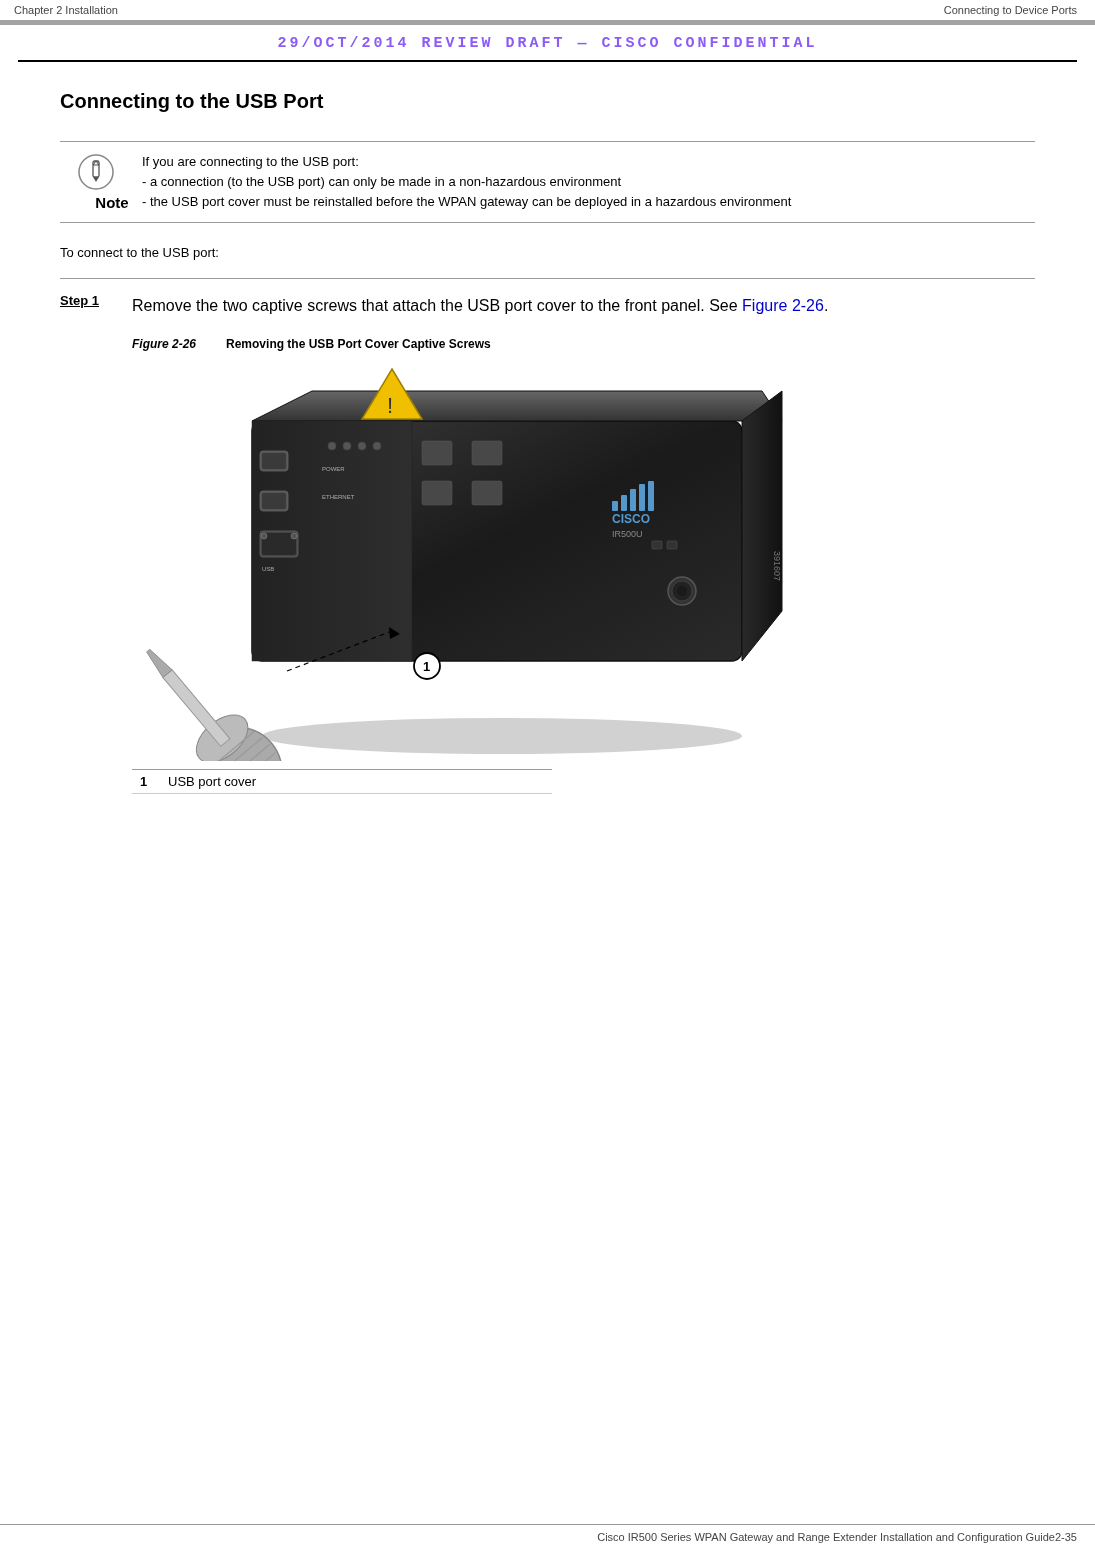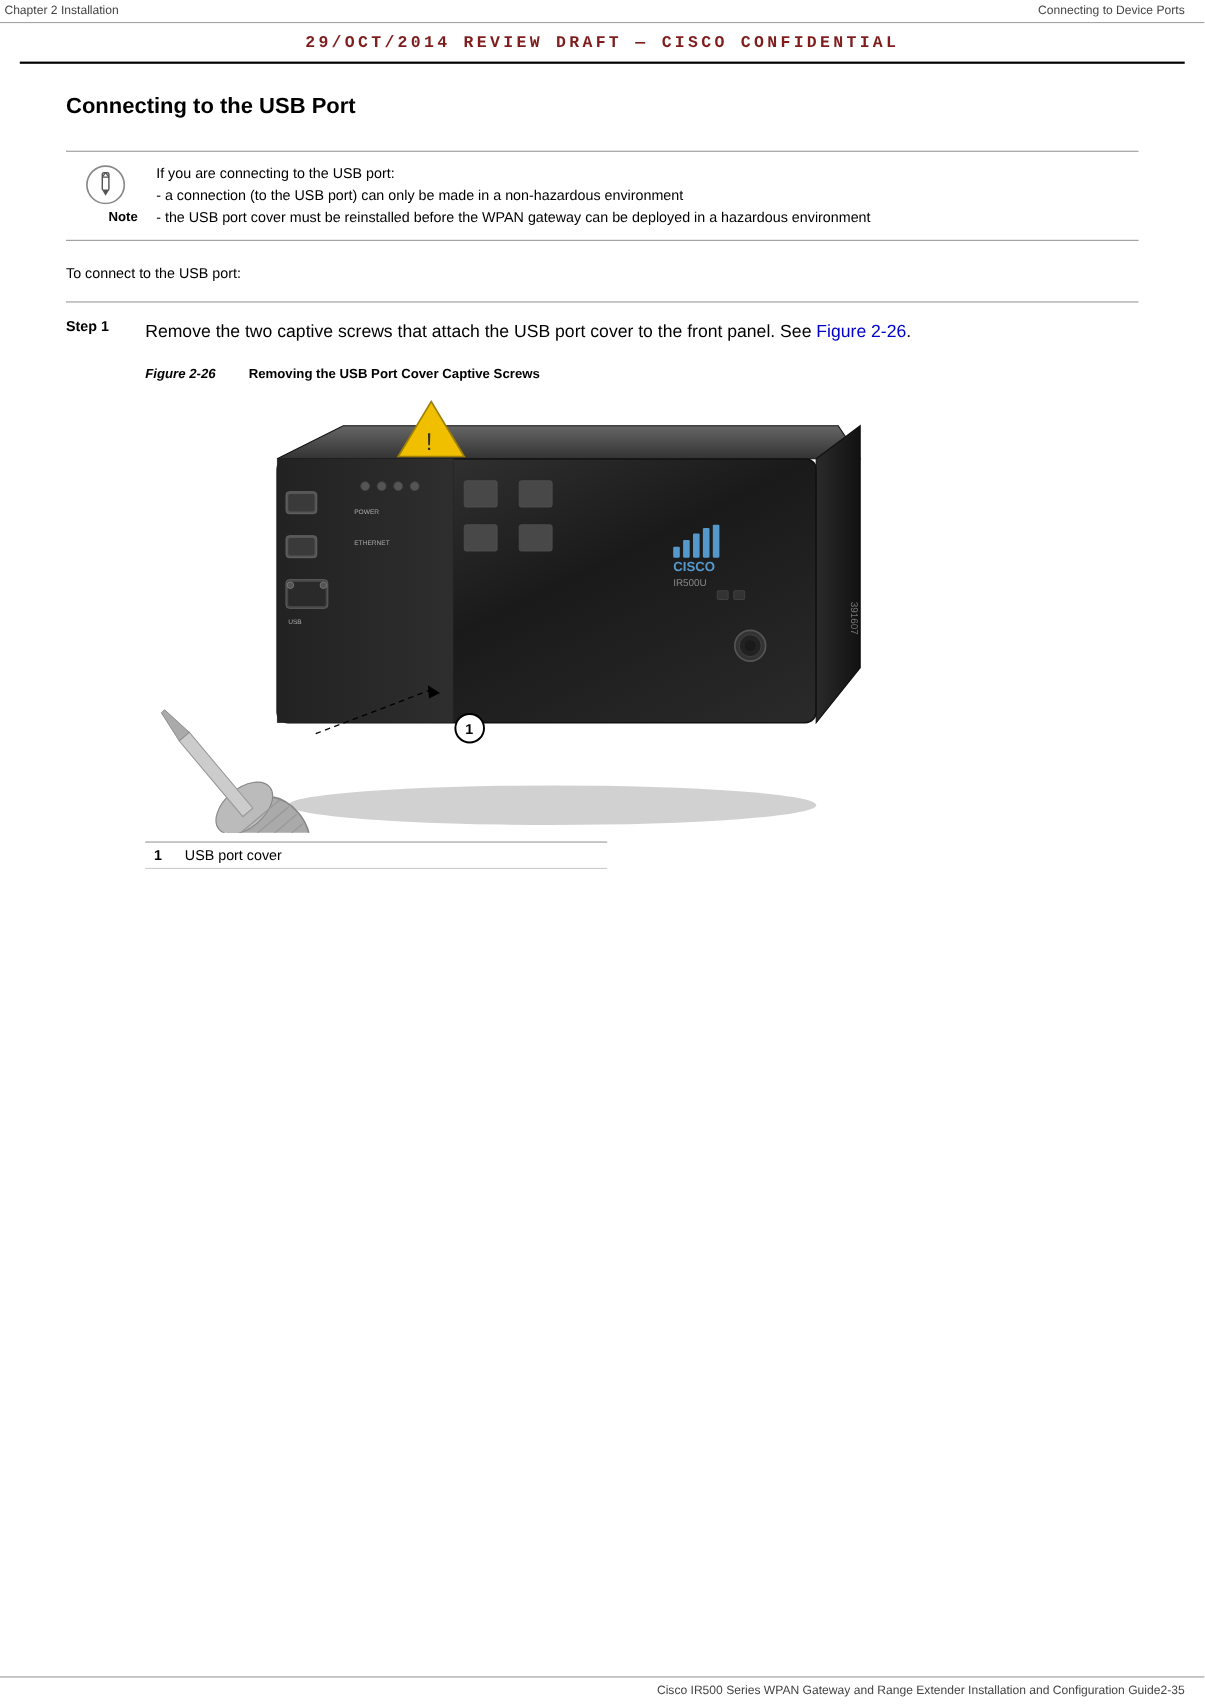--- a/index.html
+++ b/index.html
@@ -18,22 +18,22 @@
       min-height: 1549px;
       position: relative;
       padding: 0;
     }
 
     
     .top-bar {
       display: flex;
       justify-content: space-between;
       align-items: flex-end;
-      padding: 4px 18px 4px 4px;
-      border-bottom: 1px solid #a3a3a3;
+      padding: 4px 18px 4px 14px;
+      border-bottom: 5px solid #a3a3a3;
       font-size: 11px;
       color: #444;
     }
 
     .top-bar-left {
       font-size: 11px;
     }
 
     .top-bar-right {
       font-size: 11px;
@@ -45,21 +45,21 @@
       padding: 10px 0 8px 0;
       border-bottom: 2px solid #000;
       margin: 0 18px;
     }
 
     .draft-banner-text {
       font-family: 'Courier New', Courier, monospace;
       font-size: 15px;
       font-weight: bold;
       letter-spacing: 3px;
-      color: #7f1d1d;
+      color: #8b5cf6;
     }
 
     
     .content {
       padding: 18px 60px 18px 60px;
     }
 
     
     .section-title {
       font-size: 20px;
@@ -87,21 +87,21 @@
     }
 
     .note-pencil-icon {
       width: 36px;
       height: 36px;
       margin-bottom: 4px;
     }
 
     .note-label {
       font-weight: bold;
-      font-size: 12px;
+      font-size: 15px;
       margin-left: 32px;
     }
 
     .note-text {
       font-size: 13px;
       line-height: 1.55;
       flex: 1;
       padding-left: 10px;
     }
 
@@ -116,20 +116,21 @@
     .step-row {
       display: flex;
       align-items: flex-start;
       margin-bottom: 16px;
     }
 
     .step-label {
       font-weight: bold;
       font-size: 13px;
       min-width: 72px;
+      text-decoration: underline;
     }
 
     .step-text {
       font-size: 16px;
       line-height: 1.6;
       flex: 1;
     }
 
     .step-text a, .link-text {
       color: #0000cc;

